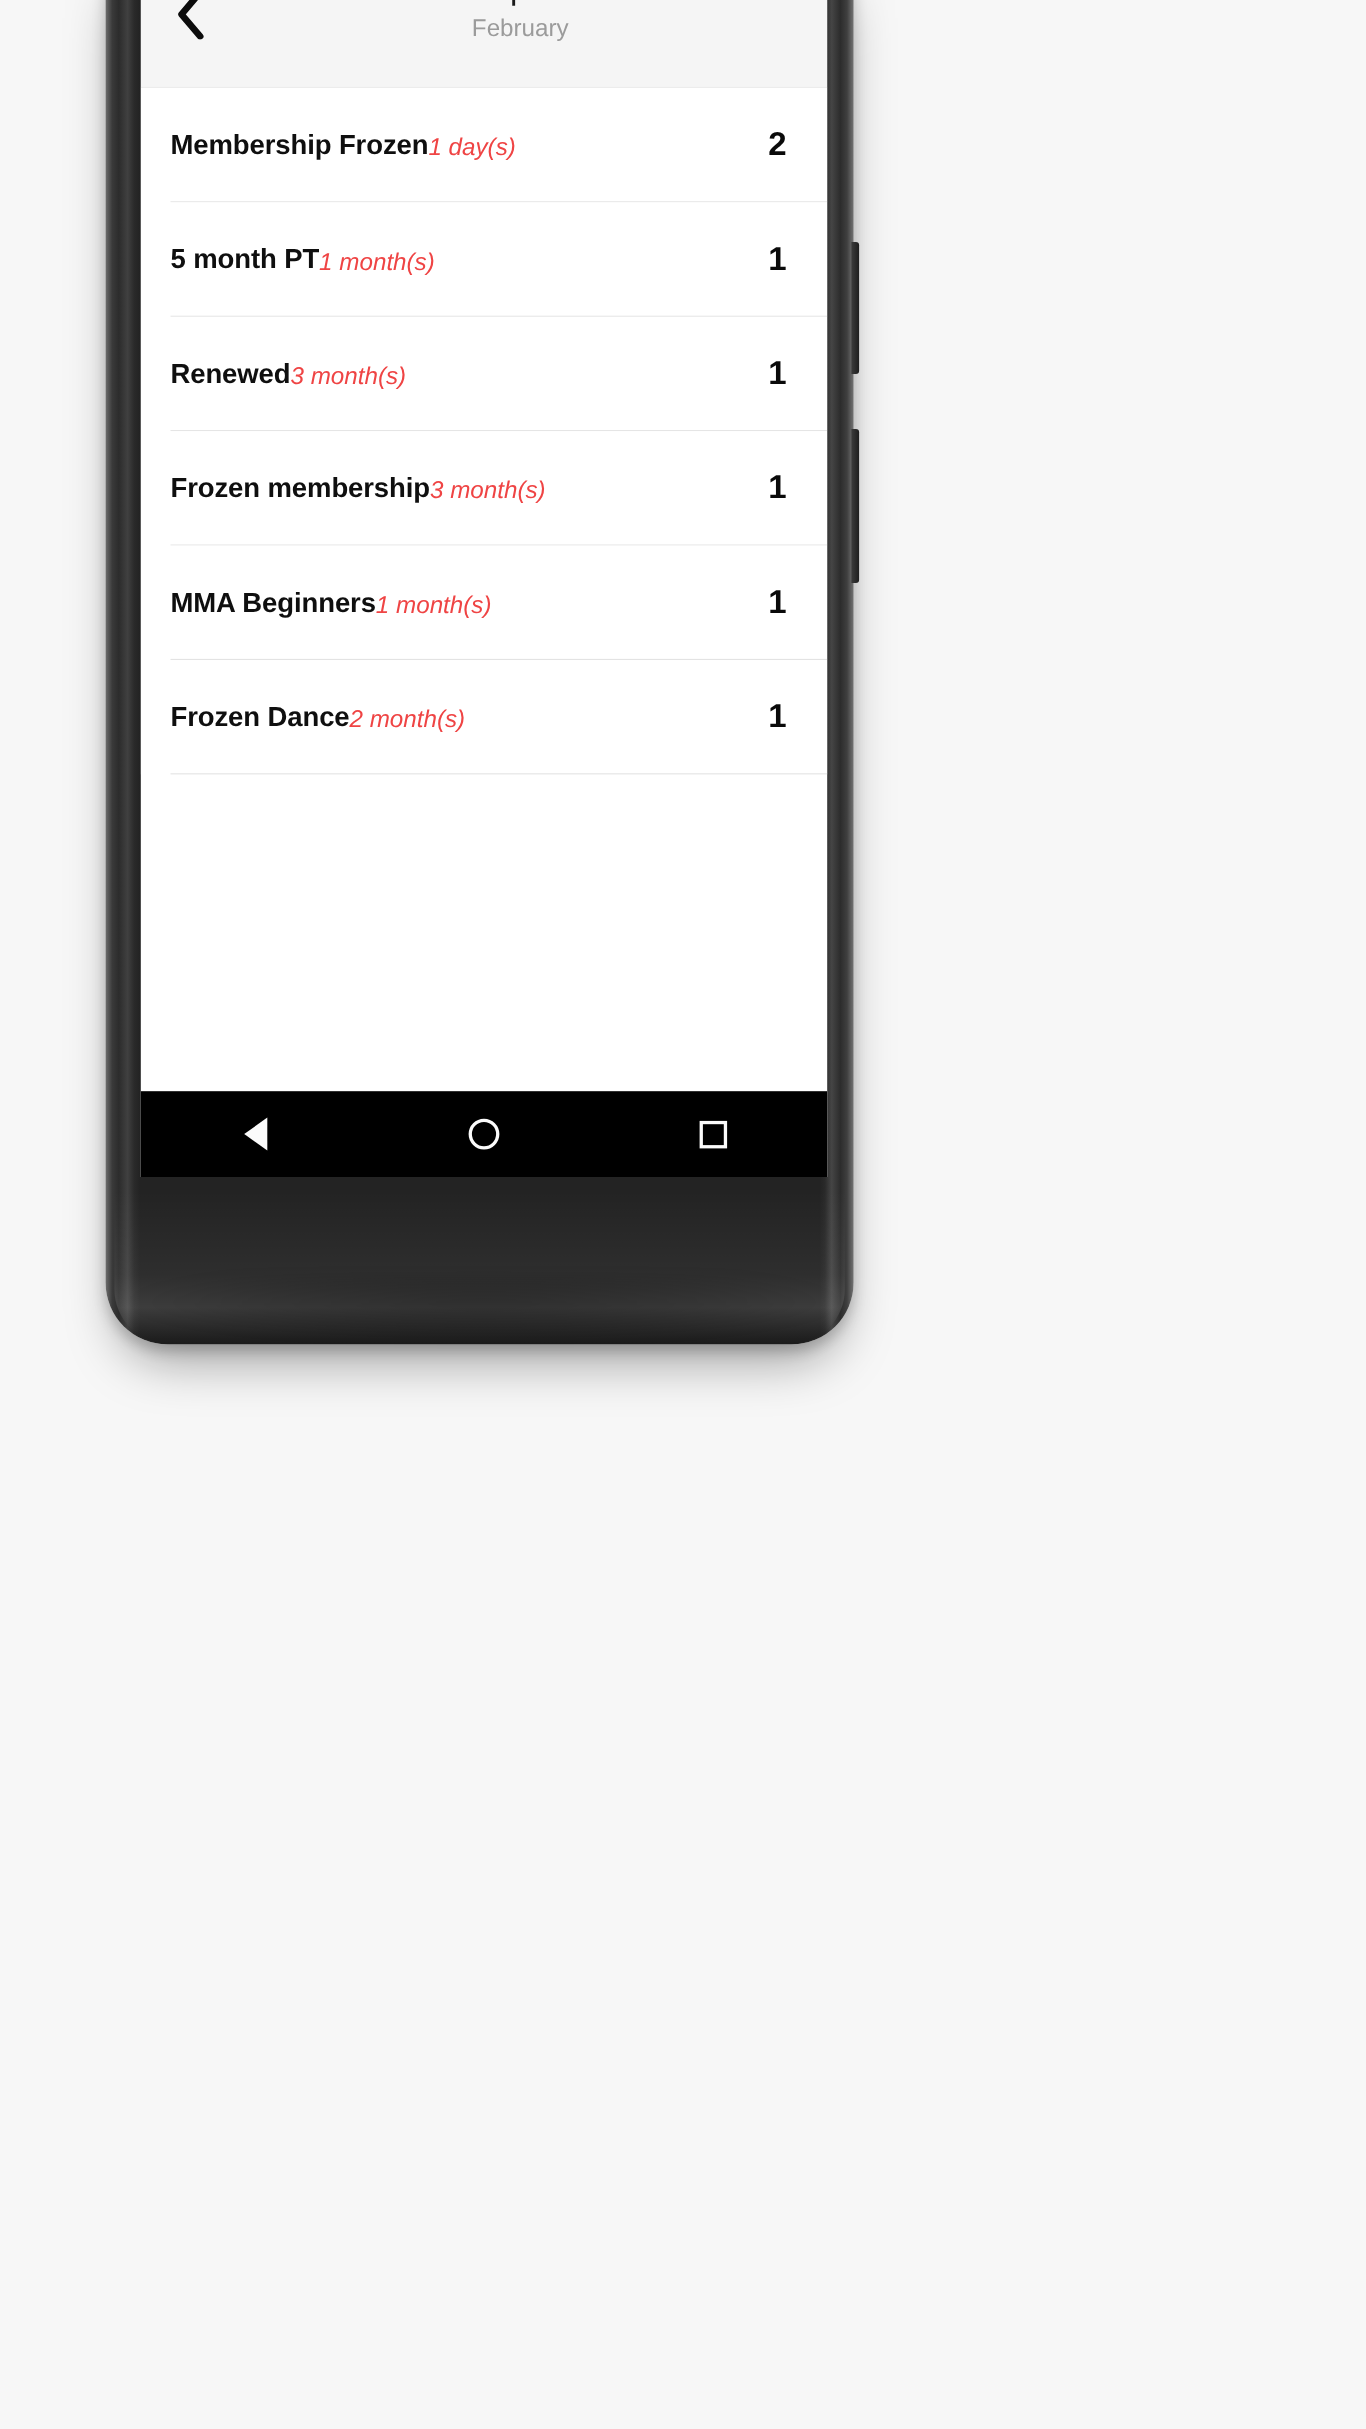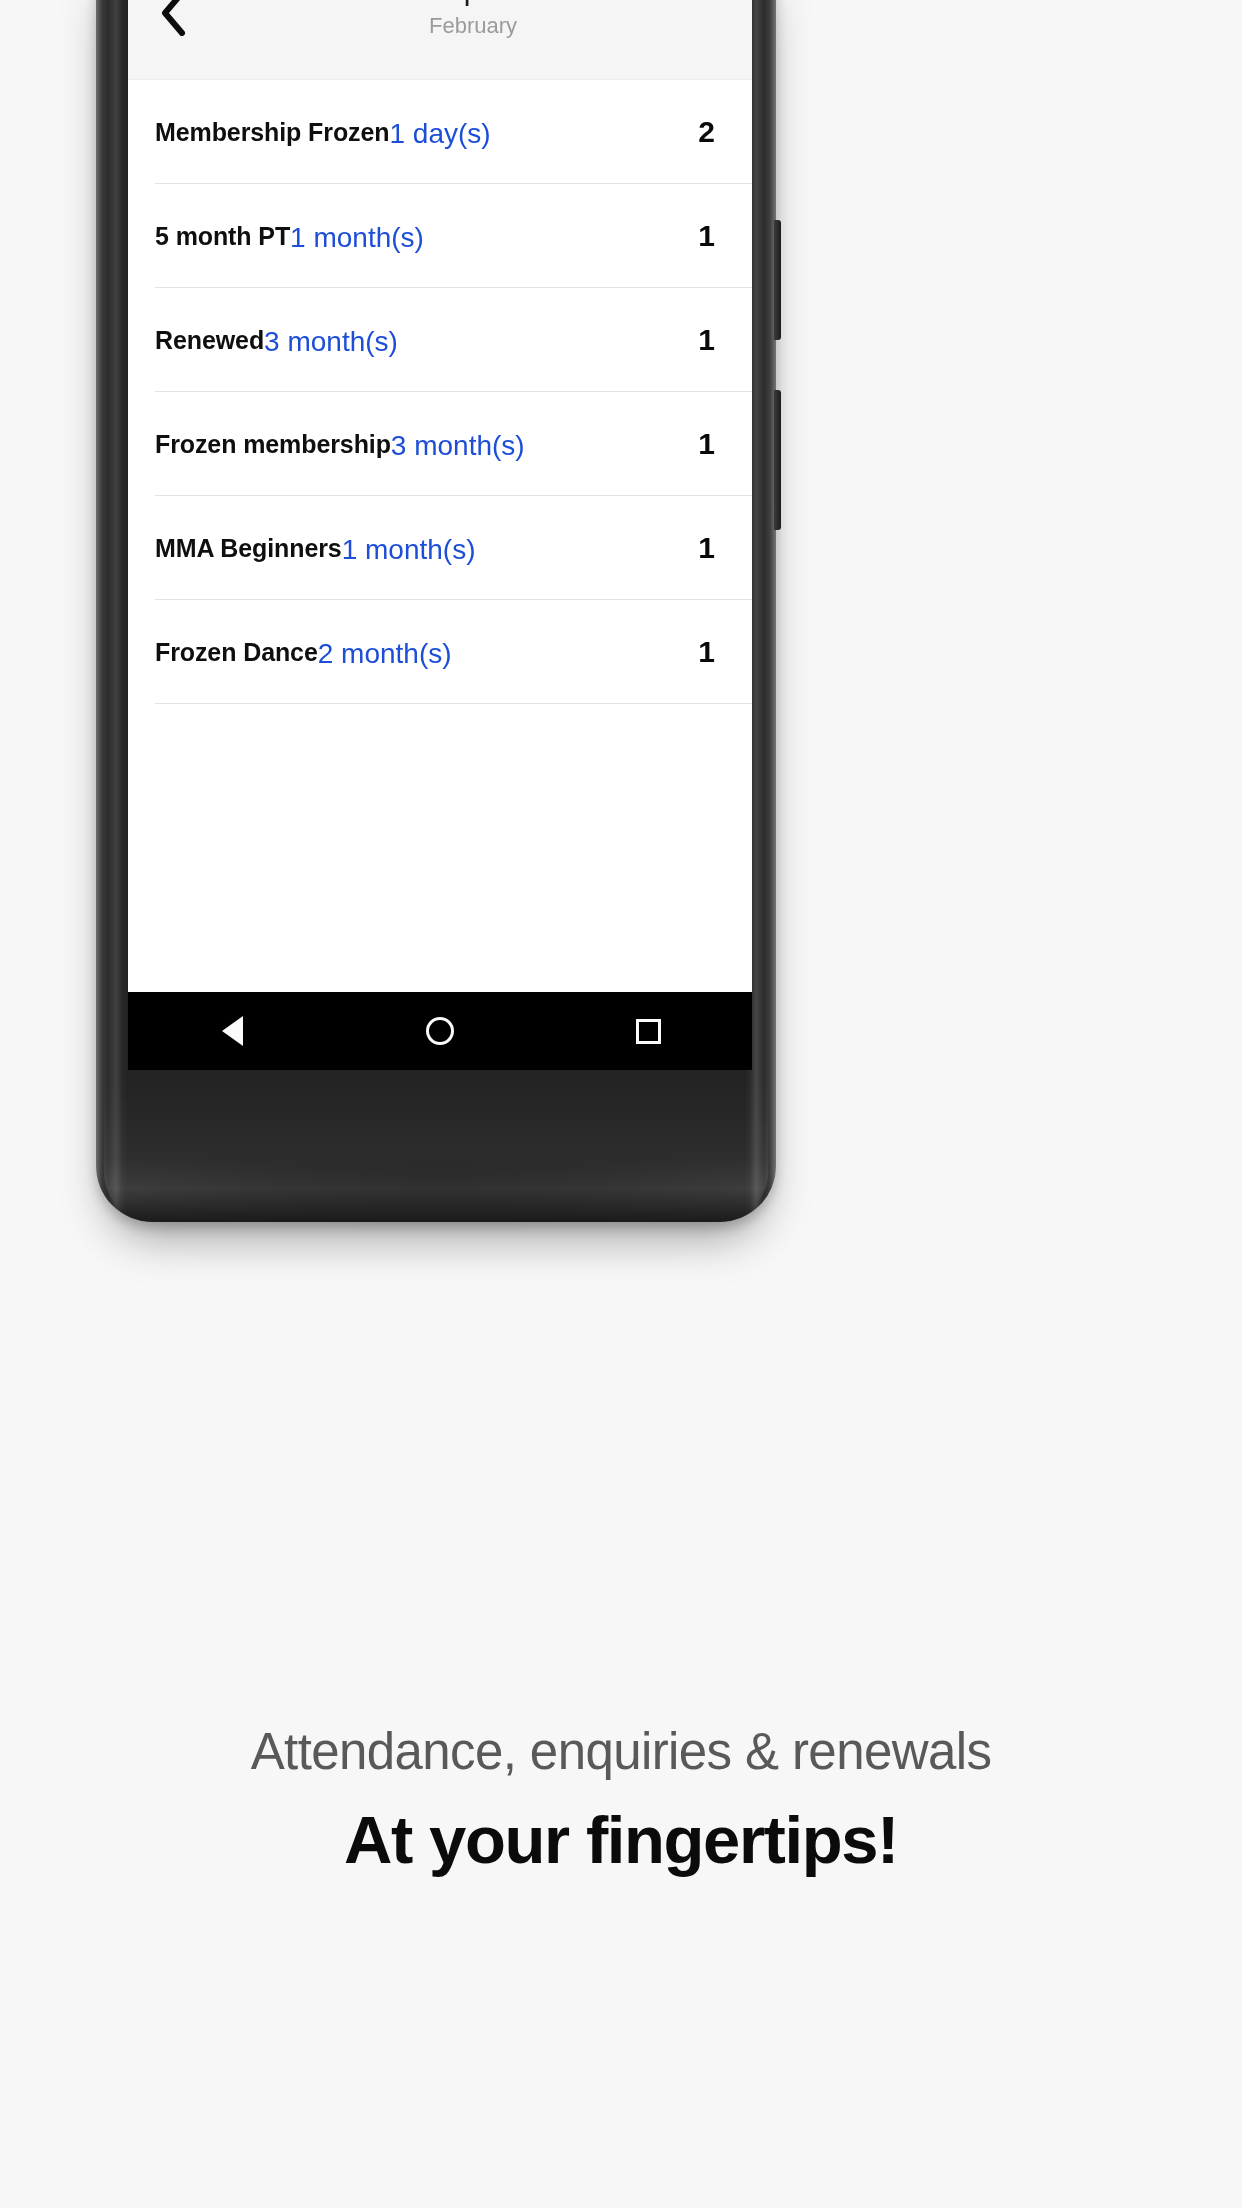--- a/index.html
+++ b/index.html
@@ -93,22 +93,22 @@
     content: ""; position: absolute;
     left: 27px; right: 0; bottom: 0;
     height: 1px; background: #e3e3e3;
   }
   .row-text { display: flex; flex-direction: row; justify-content: center; }
   .row-name {
     font-size: 25px; font-weight: 700; color: #0f0f0f;
     line-height: 30px; letter-spacing: -.1px;
   }
   .row-duration {
-    font-size: 28px; font-weight: 400; color: #1d4ed8;
-    line-height: 28px; margin-top: 3px;
+    font-size: 22px; font-weight: 400; color: #ef4444;
+    line-height: 28px; margin-top: 3px; font-style: italic;
   }
   .row-count {
     font-size: 30px; font-weight: 700; color: #0a0a0a;
     line-height: 30px; padding-right: 10px;
   }
   #list-filler { background: #fff; flex: 1; }
 
   
   #nav-bar {
     position: absolute; left: 0; bottom: 0;
@@ -247,18 +247,14 @@
         </div>
       </div>
 
     </div>
 
     <div class="device-bottom-sheen"></div>
   </div>
 
   <div id="device-shadow"></div>
 
-  <div id="marketing">
-    <div id="tagline-1">Attendance, enquiries &amp; renewals</div>
-    <div id="tagline-2">At your fingertips!</div>
-  </div>
 
 </div>
 
 </body></html>

